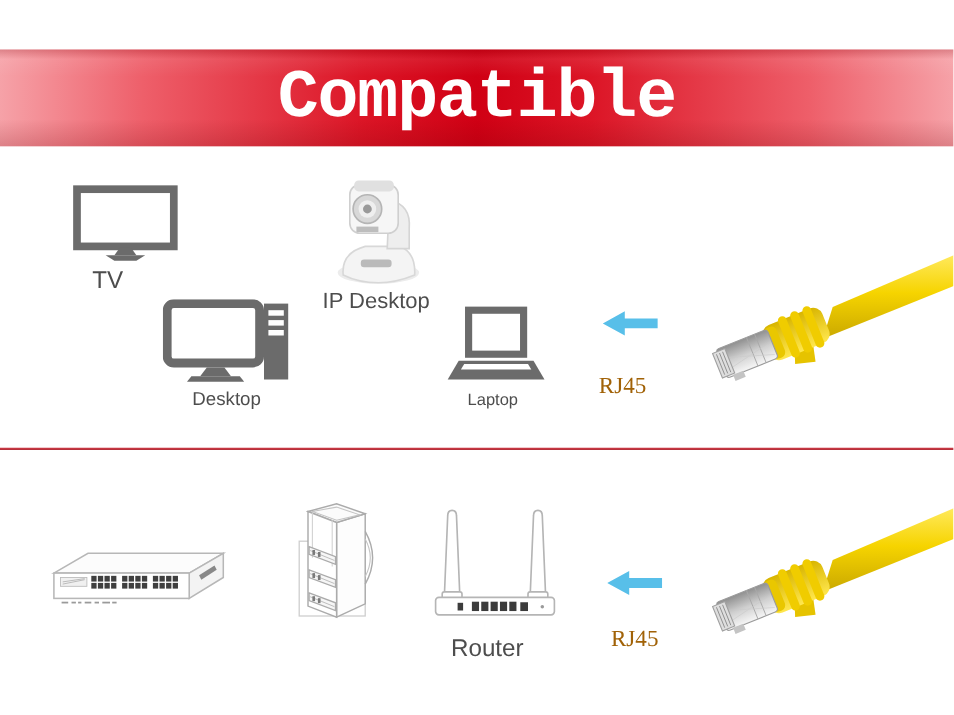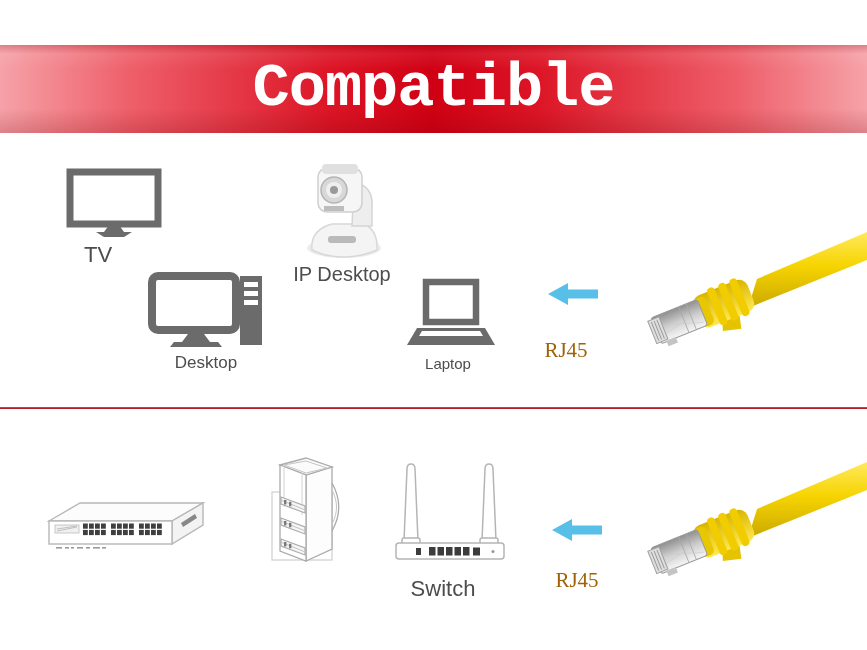--- a/index.html
+++ b/index.html
@@ -183,21 +183,21 @@
     <g fill="#3c3c3c">
       <rect x="35" y="87" width="6.5" height="8.5"></rect>
         <rect x="43.5" y="87" width="6.5" height="8.5"></rect>
       <rect x="52" y="87" width="6.5" height="8.5"></rect>
         <rect x="60.5" y="87" width="6.5" height="8.5"></rect>
       <rect x="69" y="87" width="6.5" height="8.5"></rect>
     </g>
     <rect x="79" y="87.5" width="7" height="8" fill="#3c3c3c"></rect>
     <circle cx="99" cy="91.5" r="1.6" fill="#9a9a9a"></circle>
   </svg>
-  <div class="abs label" style="left:393px;top:577px;width:100px;font-size:22px">Switch</div>
+  <div class="abs label" style="left:393px;top:577px;width:100px;font-size:22px">Router</div>
 
   <svg class="abs" style="left:552px;top:517px" width="50" height="28" viewBox="0 0 50 28">
       <use href="#arrow-art"></use>
     </svg>
   <div class="abs rj45" style="left:527px;top:568px;width:100px;font-size:21px">RJ45</div>
 
   <svg class="abs" style="left:627px;top:452px" width="240" height="150" viewBox="0 0 240 150">
       <use href="#cable-art"></use>
     </svg>
 

